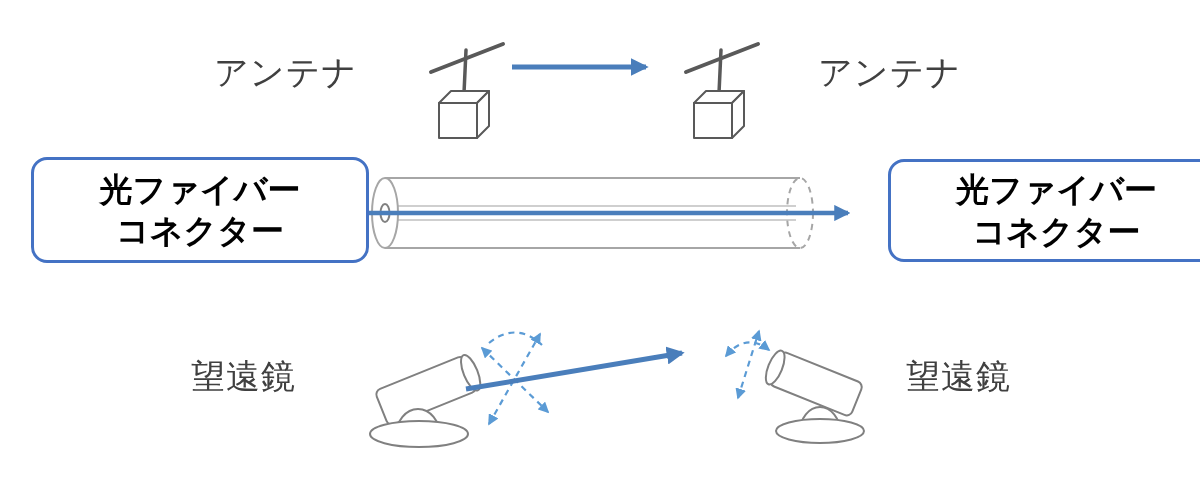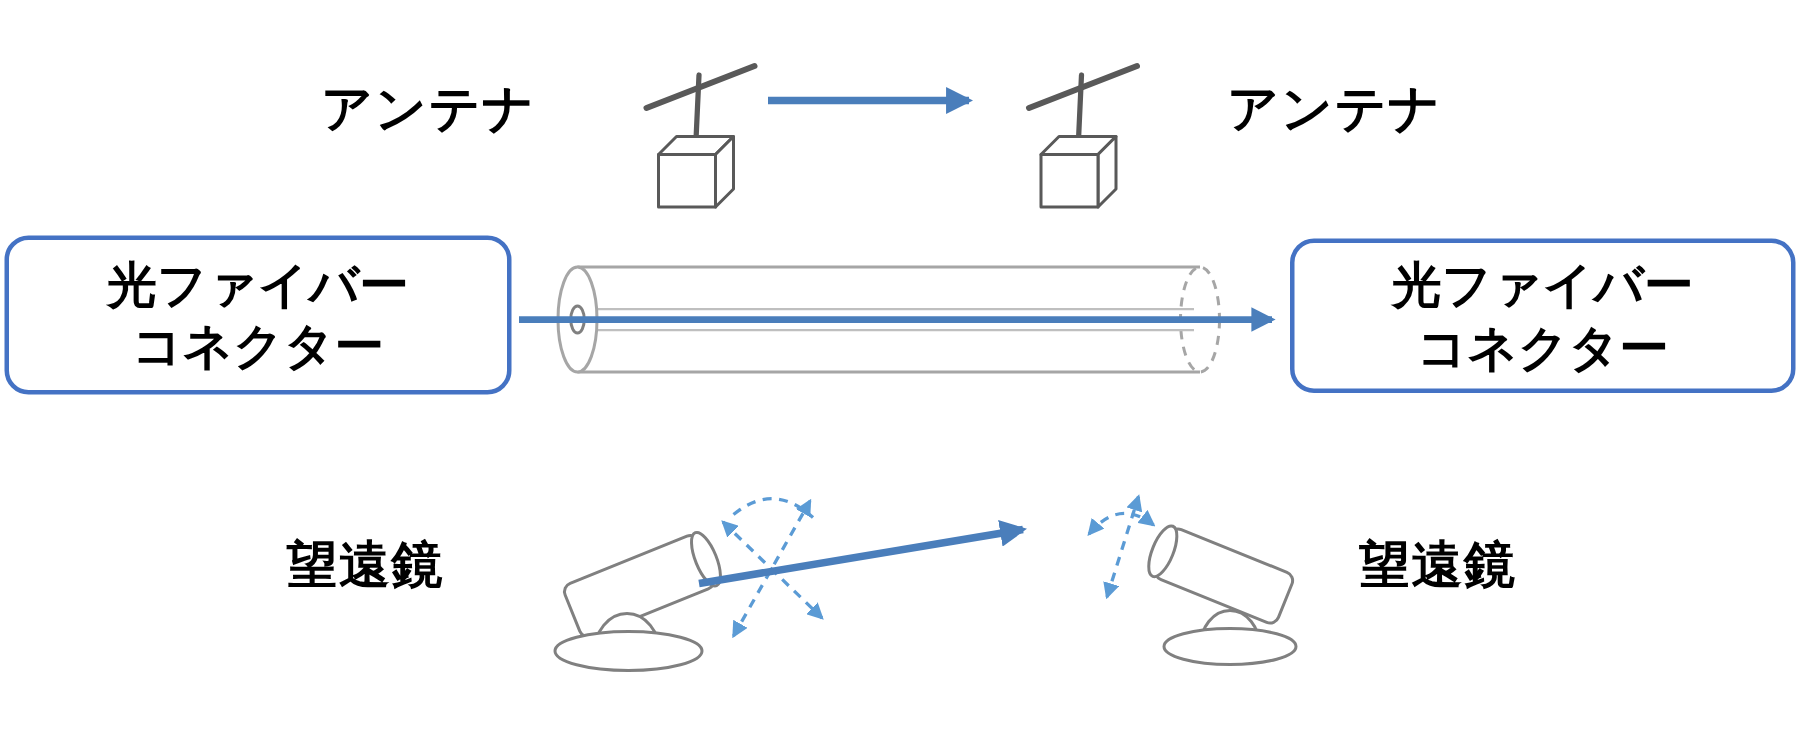--- a/index.html
+++ b/index.html
@@ -6,40 +6,41 @@
   .canvas{
     position:relative;
     width:1200px;height:500px;
     background:#ffffff;
     font-family:"DejaVu Sans","Liberation Sans",sans-serif;
     overflow:hidden;
   }
   .art{position:absolute;left:0;top:0;}
   .label{
     position:absolute;
-    font-weight:700;
-    color:#000000;
+    font-weight:400;
+    color:#404040;
     font-size:34px;
     letter-spacing:1px;
     white-space:nowrap;
   }
   .fiber-box{
     position:absolute;
     border:3px solid #4472c4;
     border-radius:16px;
     background:#ffffff;
     display:flex;
     flex-direction:column;
     align-items:center;
     justify-content:center;
     font-weight:800;
     font-size:33px;
     line-height:1.25;
     color:#000000;
     box-sizing:border-box;
+    margin-left:28px;
   }
 </style>
 </head>
 <body>
 
 <div class="canvas">
 
   <svg class="art" width="1200" height="500" viewBox="0 0 1200 500">
     <defs>
       <marker id="mBlue" viewBox="0 0 10 10" refX="8.5" refY="5" markerWidth="3.6" markerHeight="3.6" orient="auto-start-reverse">

